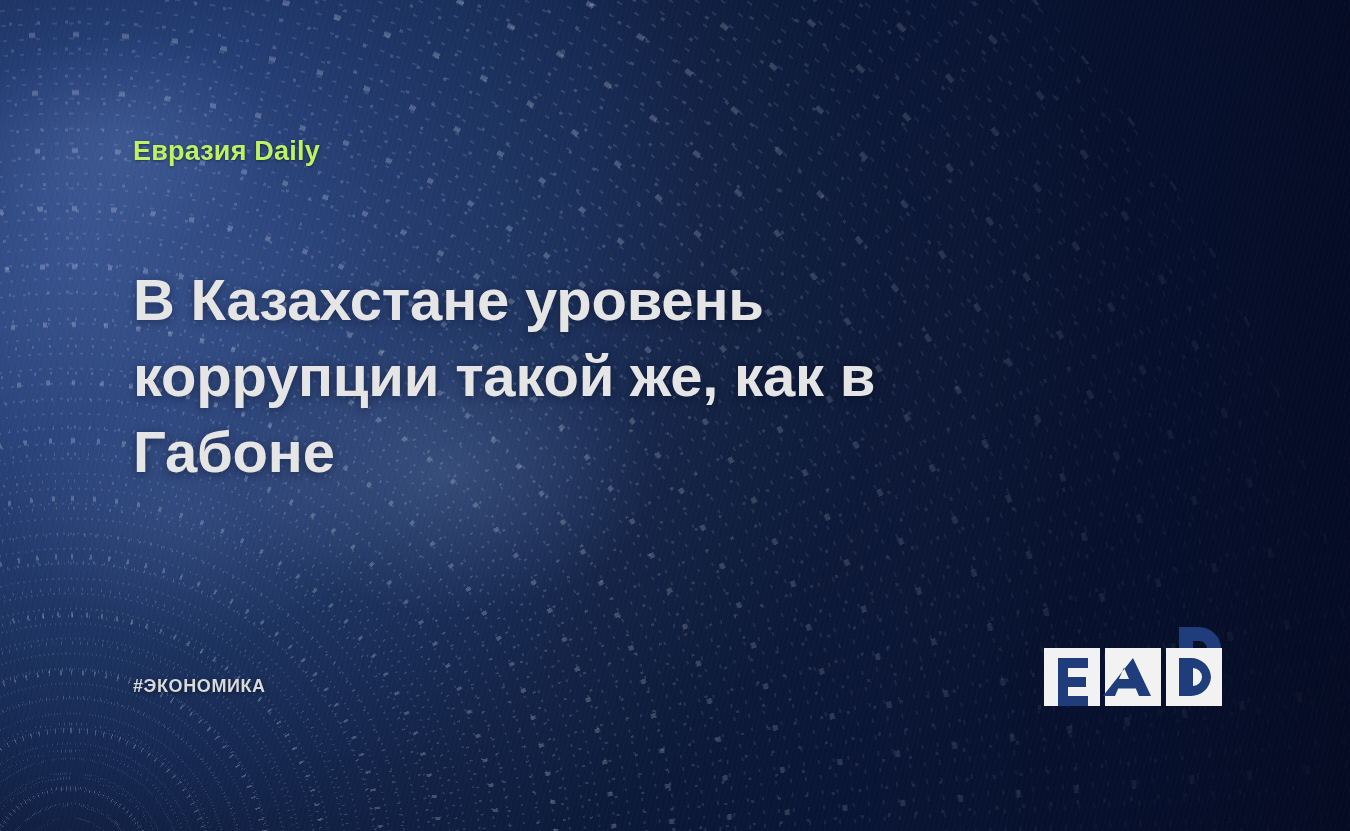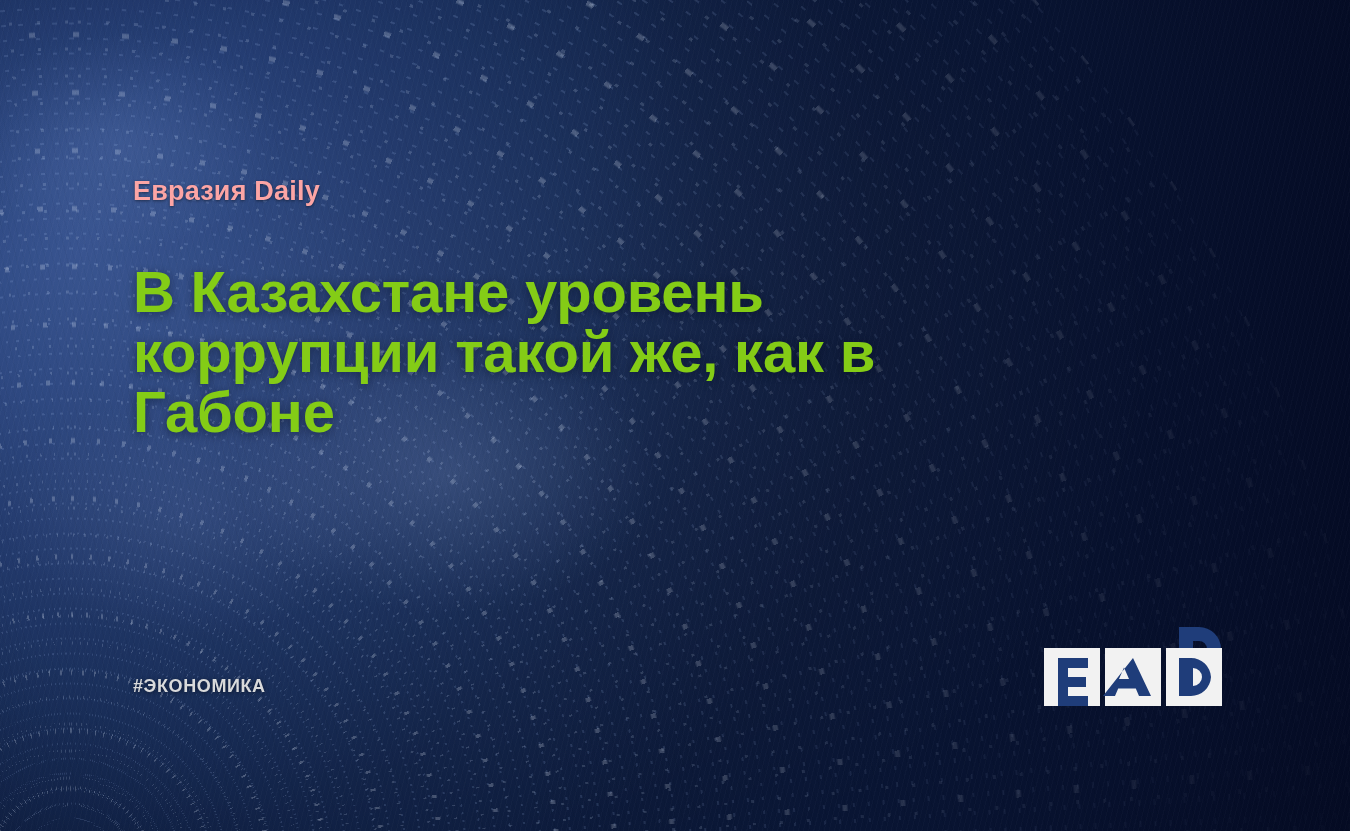--- a/index.html
+++ b/index.html
@@ -123,35 +123,34 @@
 
   
   .content { position: absolute; inset: 0; }
 
   #brand {
     position: absolute;
     left: 133px; top: 136px;
     font-size: 27px;
     font-weight: bold;
     letter-spacing: .2px;
-    color: #fca5a5;
+    color: #bef264;
     text-shadow: 0 1px 3px rgba(0,0,0,.45);
     white-space: nowrap;
-    margin-top: 40px;
   }
 
   #headline {
     position: absolute;
     left: 133px; top: 262px;
     width: 930px;
     margin: 0;
     font-size: 58px;
-    line-height: 60px;
+    line-height: 76px;
     font-weight: bold;
-    color: #84cc16;
+    color: #e5e5e5;
     letter-spacing: -0.2px;
     text-shadow: 0 2px 10px rgba(4,10,30,.45);
   }
 
   #hashtag {
     position: absolute;
     left: 133px; top: 676px;
     font-size: 18px;
     font-weight: bold;
     letter-spacing: .6px;

